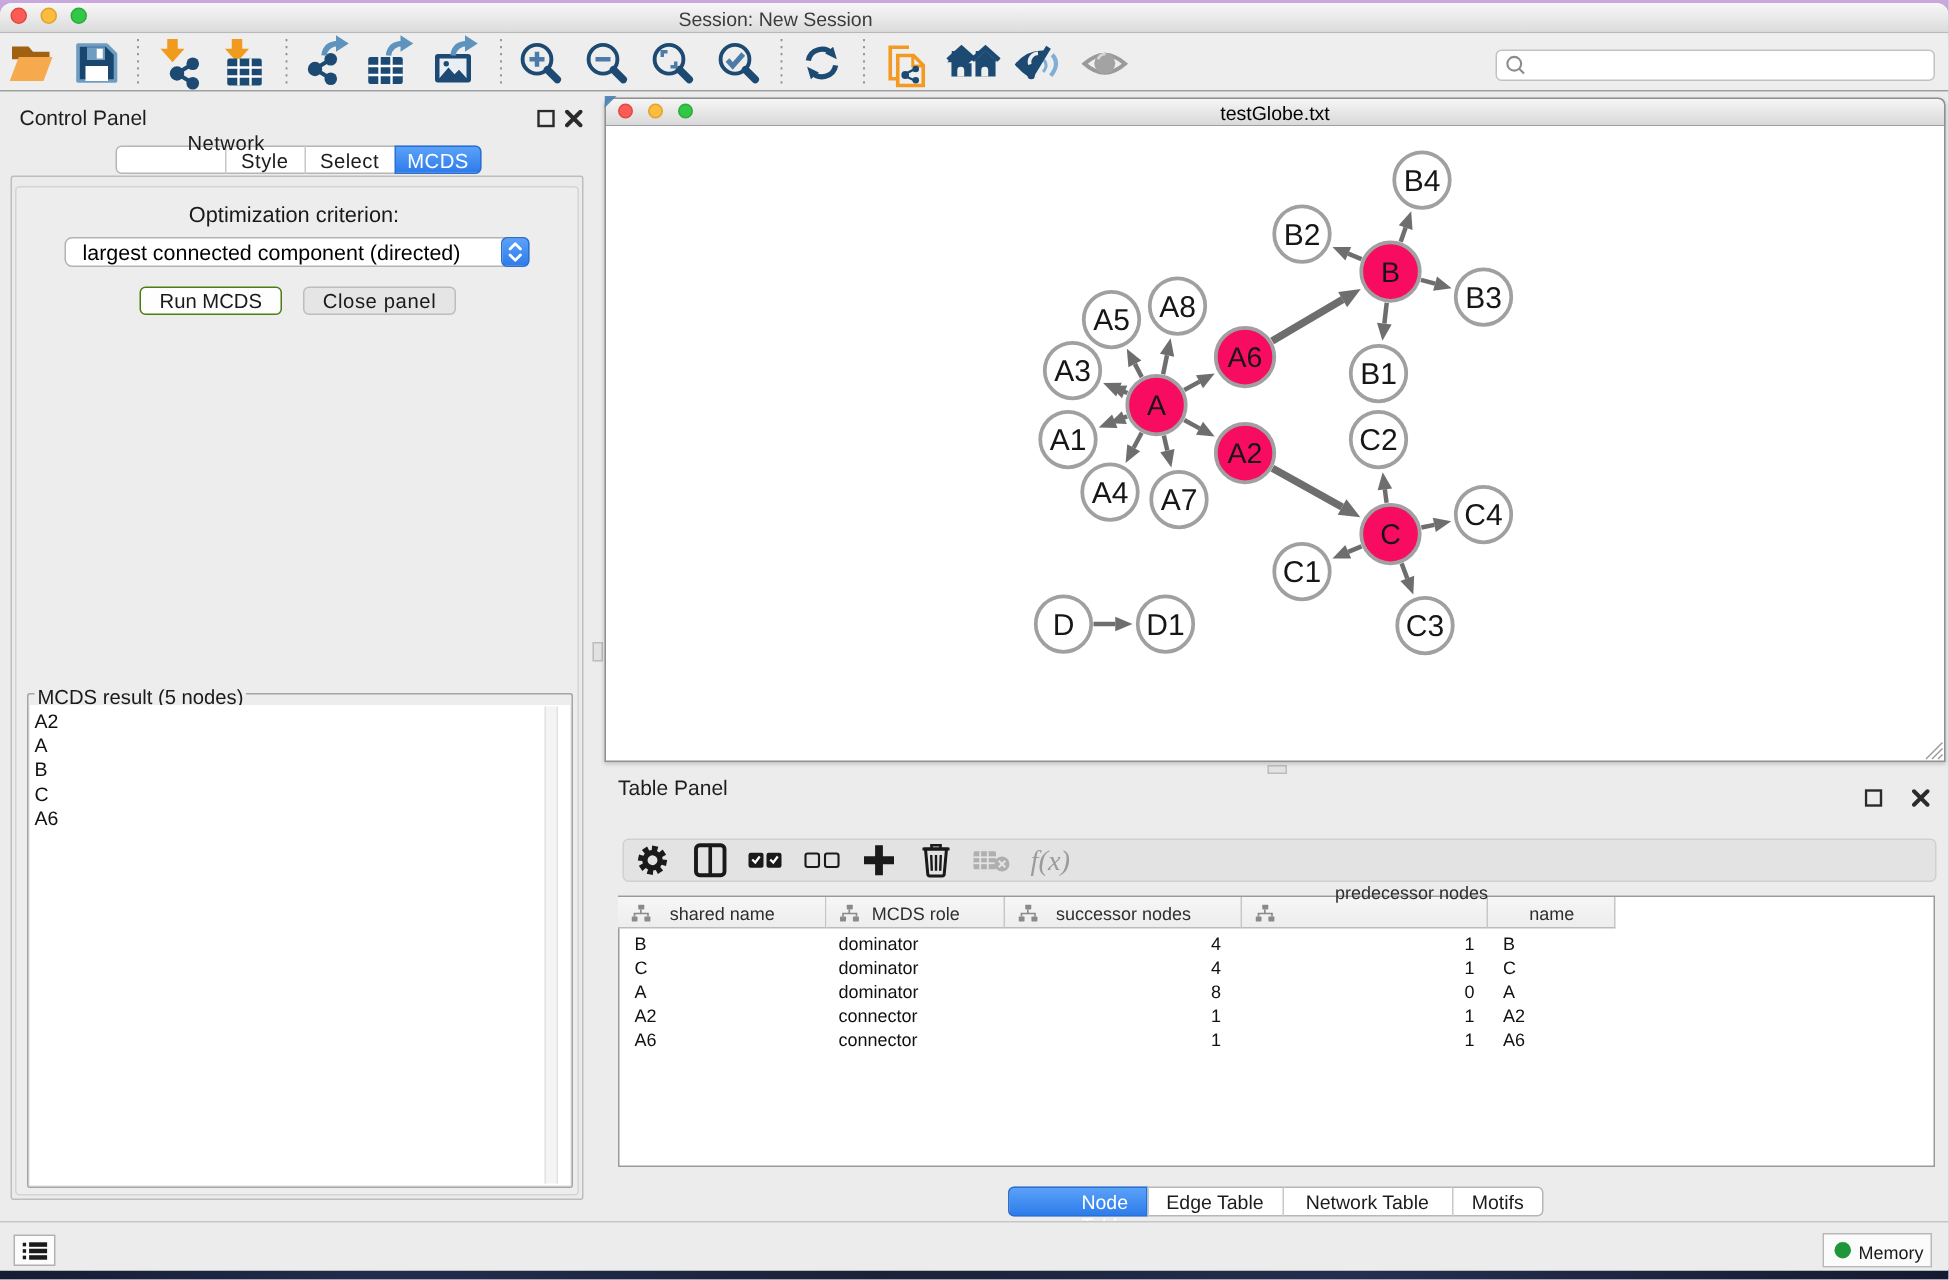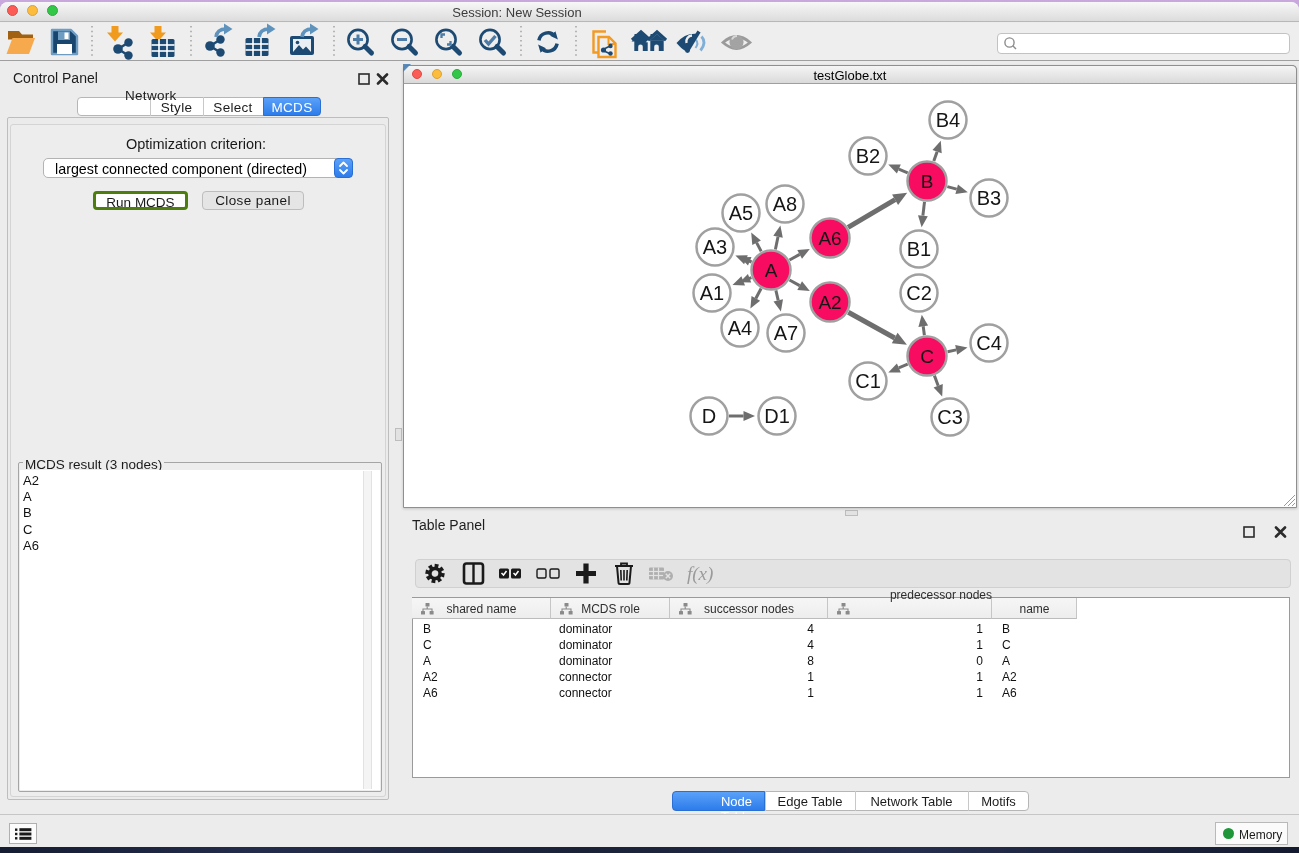--- a/index.html
+++ b/index.html
@@ -177,25 +177,25 @@
 <div class="abs" style="left:263px;top:100px;width:58px;height:14px;text-align:center;font-size:13.5px;letter-spacing:0.3px;color:#fff;">MCDS</div>
 
 <div class="abs" style="left:0;top:136px;width:392px;text-align:center;font-size:14.5px;color:#1a1a1a;">Optimization criterion:</div>
 <div class="abs" style="left:43px;top:158px;width:310px;height:20px;background:#fff;border:1px solid #b3b3b3;border-radius:5px;"></div>
 <div class="abs" style="left:334px;top:158px;width:19px;height:20px;background:linear-gradient(#5aa1f8,#2d7ceb);border-radius:4px;border:1px solid #2a6fd4;"></div>
 <svg class="abs" style="left:337px;top:161px;" width="13" height="14" viewBox="0 0 13 14">
     <path d="M3,5 L6.5,1.5 L10,5" fill="none" stroke="#fff" stroke-width="1.8" stroke-linejoin="round" stroke-linecap="round"></path>
     <path d="M3,9 L6.5,12.5 L10,9" fill="none" stroke="#fff" stroke-width="1.8" stroke-linejoin="round" stroke-linecap="round"></path>
   </svg>
 <div class="abs" style="left:55px;top:161px;font-size:14.3px;color:#000000;">largest connected component (directed)</div>
-<div class="abs" style="left:93px;top:191px;width:95px;height:19px;background:#fefefe;border:3px solid #4d7c0f;border-radius:4px;text-align:center;font-size:13.5px;color:#1a1a1a;line-height:17px;">Run MCDS</div>
+<div class="abs" style="left:93px;top:191px;width:95px;height:19px;background:#fefefe;border:1px solid #4d7c0f;border-radius:4px;text-align:center;font-size:13.5px;color:#1a1a1a;line-height:17px;">Run MCDS</div>
 <div class="abs" style="left:202px;top:191px;width:102px;height:19px;background:#e5e5e5;border:1px solid #bdbdbd;border-radius:4px;text-align:center;font-size:13.5px;color:#1a1a1a;letter-spacing:0.4px;line-height:17px;">Close panel</div>
 
 <div class="abs" style="left:18px;top:462px;width:364px;height:330px;border:1px solid #a5a5a5;border-radius:2px;"></div>
-<div class="abs" style="left:23px;top:456.5px;background:#ededed;padding:0 2px;font-size:13.5px;color:#1a1a1a;">MCDS result (3 nodes)</div>
+<div class="abs" style="left:23px;top:456.5px;background:#ededed;padding:0 2px;font-size:13.5px;color:#1a1a1a;">MCDS result (5 nodes)</div>
 <div class="abs" style="left:20px;top:470px;width:360px;height:320px;background:#fff;"></div>
 <div class="abs" style="left:363px;top:471px;width:9px;height:318px;background:#f4f4f4;border-left:1px solid #e2e2e2;border-right:1px solid #e2e2e2;"></div>
 <div class="abs" style="left:23px;top:473px;font-size:13px;color:#111;line-height:16.2px;">A2<br>A<br>B<br>C<br>A6</div>
 
 <div class="abs" style="left:395px;top:428px;width:7px;height:13px;background:#e2e2e2;border:1px solid #bdbdbd;"></div>
 <div class="abs" style="left:845px;top:510px;width:13px;height:6px;background:#e2e2e2;border:1px solid #bdbdbd;"></div>
 
 <div class="abs" style="left:403px;top:65px;width:894px;height:443px;background:#fff;border:1px solid #8f8f8f;border-radius:5px 5px 0 0;box-shadow:0 1px 3px rgba(0,0,0,0.18);"></div>
 <div class="abs" style="left:403px;top:65px;width:894px;height:19px;background:linear-gradient(#f5f5f5,#dadada);border-radius:5px 5px 0 0;border:1px solid #8f8f8f;border-bottom:1px solid #9f9f9f;"></div>
 <div class="abs" style="left:403px;top:68px;width:894px;text-align:center;font-size:13px;color:#000000;">testGlobe.txt</div>

